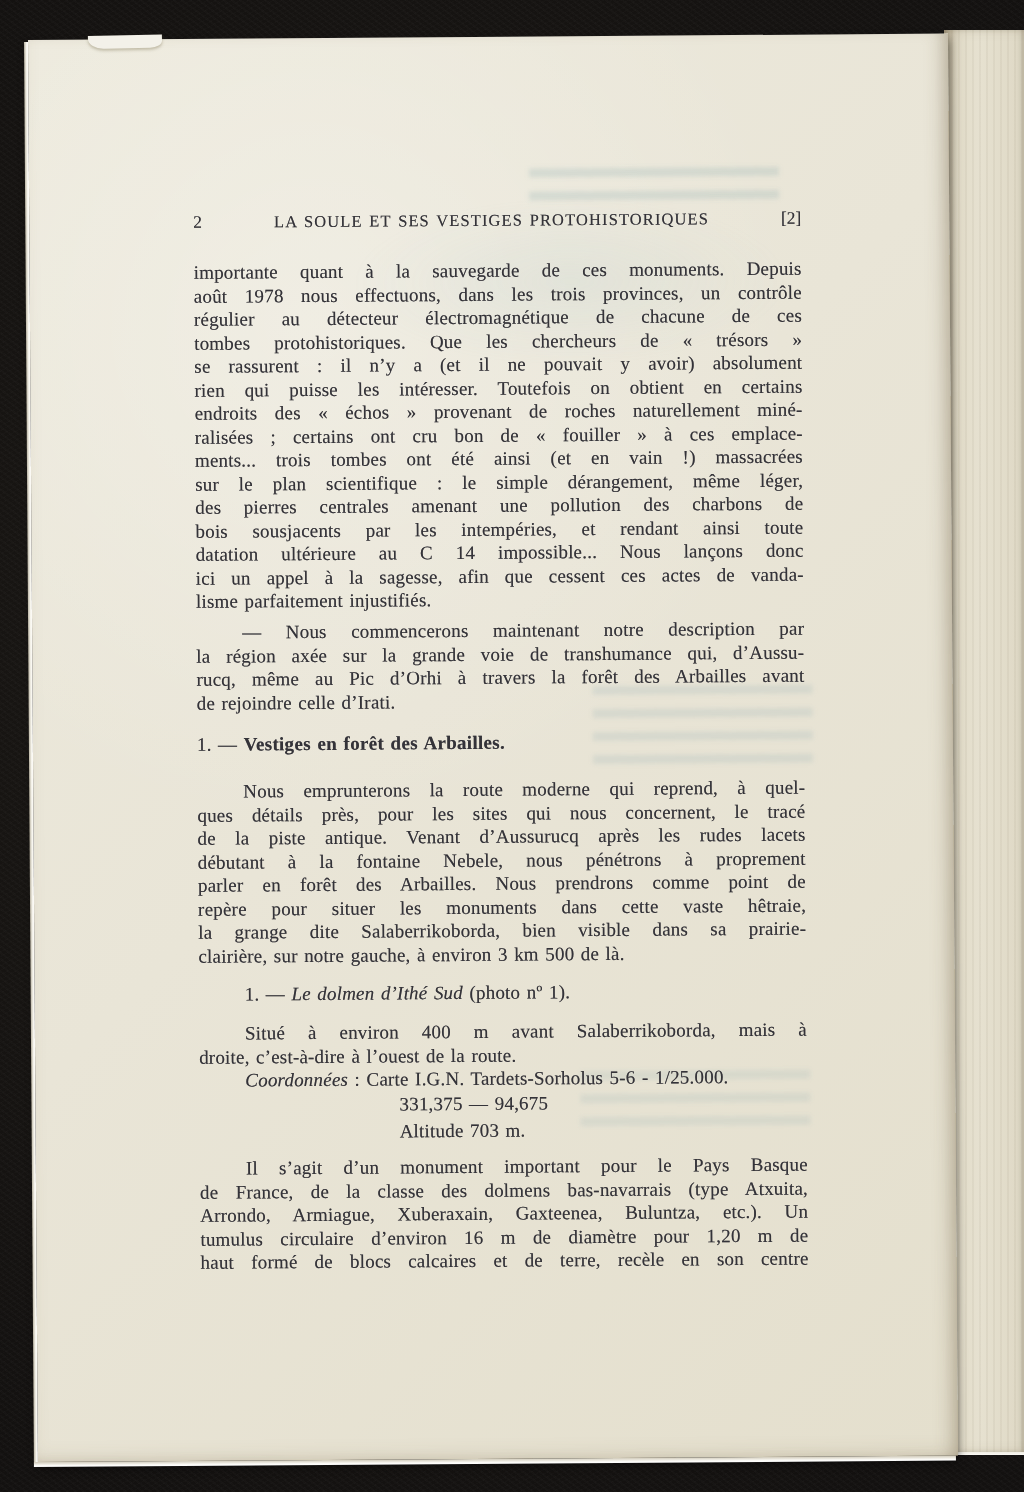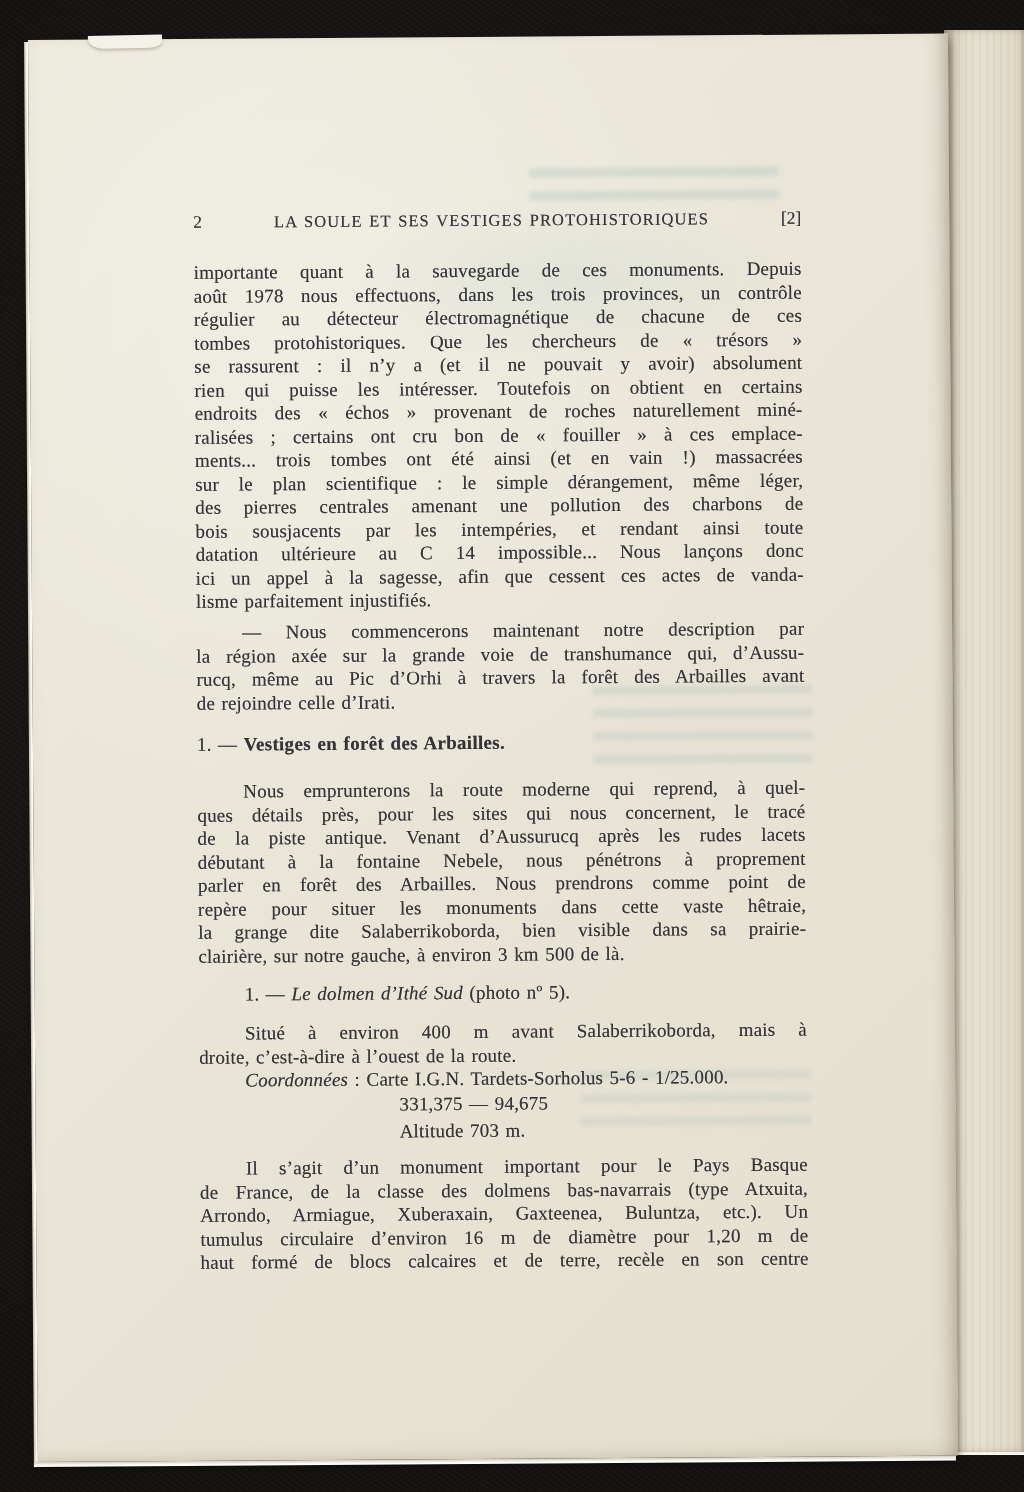--- a/index.html
+++ b/index.html
@@ -117,21 +117,21 @@
           <div class="jl">ques détails près, pour les sites qui nous concernent, le tracé</div>
           <div class="jl">de la piste antique. Venant d’Aussurucq après les rudes lacets</div>
           <div class="jl">débutant à la fontaine Nebele, nous pénétrons à proprement</div>
           <div class="jl">parler en forêt des Arbailles. Nous prendrons comme point de</div>
           <div class="jl">repère pour situer les monuments dans cette vaste hêtraie,</div>
           <div class="jl">la grange dite Salaberrikoborda, bien visible dans sa prairie-</div>
           <div class="jl last">clairière, sur notre gauche, à environ 3 km 500 de là.</div>
         </div>
 
       <div class="blk subhead" style="top:944px">
-        <span>1. — </span><i>Le dolmen d’Ithé Sud</i><span> (photo nº 5).</span>
+        <span>1. — </span><i>Le dolmen d’Ithé Sud</i><span> (photo nº 1).</span>
       </div>
 
       <div class="blk" style="top:983px">
           <div class="jl indent">Situé à environ 400 m avant Salaberrikoborda, mais à</div>
           <div class="jl last">droite, c’est-à-dire à l’ouest de la route.</div>
         </div>
 
       <div class="blk coordline" style="top:1030px">
         <i>Coordonnées</i><span> : Carte I.G.N. Tardets-Sorholus 5-6 - 1/25.000.</span>
       </div>

